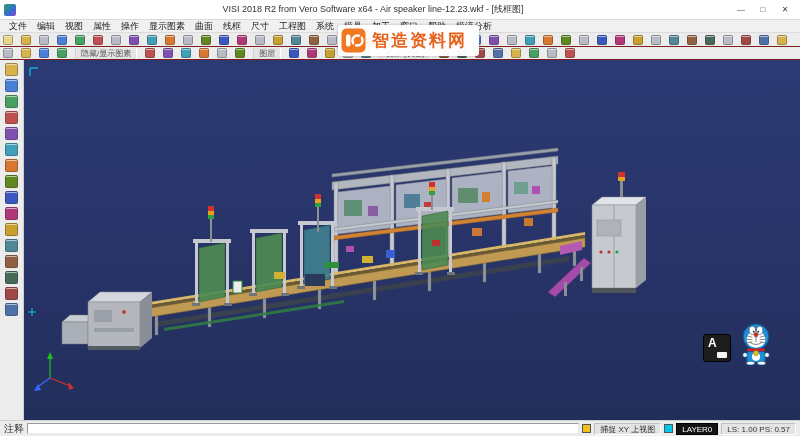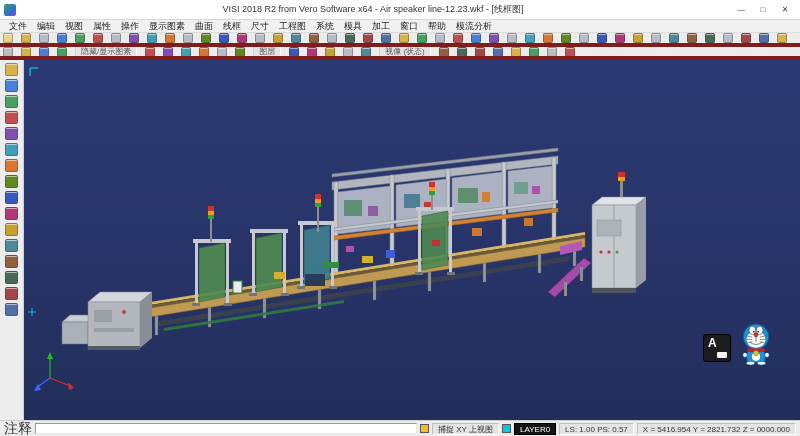--- a/index.html
+++ b/index.html
@@ -16,21 +16,21 @@
   .win-controls{display:flex;flex:0 0 auto;}
   .win-btn{width:22px;height:16px;display:flex;align-items:center;justify-content:center;
            font-size:8px;color:#444;cursor:default;}
 
   
   .menubar{height:13px;background:#f0f0f0;display:flex;align-items:center;
            padding-left:4px;border-bottom:1px solid #dcdcdc;}
   .menu-item{font-size:9px;line-height:13px;padding:0 5px;color:#222;white-space:nowrap;}
 
   
-  .toolbar{display:flex;align-items:center;background:#ececec;border-bottom:4px solid #7f1d1d;
+  .toolbar{display:flex;align-items:center;background:#ececec;border-bottom:1px solid #7f1d1d;
            padding:0 3px;gap:8px;overflow:hidden;}
   .row1{height:14px;}
   .row2{height:13px;}
   .tb-icon{width:10px;height:10px;border-radius:2px;flex:0 0 auto;
            border:1px solid rgba(50,50,50,.35);box-shadow:inset 0 1px 0 rgba(255,255,255,.55);}
   .tb-caption{font-size:8px;color:#555;height:11px;line-height:11px;padding:0 5px;background:#e4e4e4;
               border-left:1px solid #d2d2d2;border-right:1px solid #ffffff;white-space:nowrap;}
 
   
   .main{display:flex;height:360px;}
@@ -51,21 +51,21 @@
   
   .ime-box{position:absolute;right:69px;bottom:58px;width:28px;height:28px;background:#1d1d1d;
            border-radius:3px;border:1px solid #000;z-index:20;}
   .ime-a{position:absolute;top:1px;left:4px;color:#fff;font-size:12px;font-weight:bold;}
   .ime-kbd{position:absolute;right:3px;bottom:3px;width:10px;height:6px;background:#f5f5f5;border-radius:1px;}
   .doraemon{position:absolute;right:23px;bottom:53px;width:42px;height:46px;z-index:20;}
 
   
   .statusbar{height:16px;background:#ececec;border-top:1px solid #cfcfcf;display:flex;
              align-items:center;gap:3px;padding:0 4px;font-size:8px;color:#333;}
-  .s-label{font-size:14px;flex:0 0 auto;}
+  .s-label{font-size:10px;flex:0 0 auto;}
   .s-input{flex:1;height:11px;background:#fff;border:1px solid;
            border-color:#9a9a9a #e8e8e8 #e8e8e8 #9a9a9a;}
   .seg{flex:0 0 auto;height:12px;line-height:11px;padding:0 5px;background:#e4e4e4;white-space:nowrap;
        border:1px solid;border-color:#c0c0c0 #ffffff #ffffff #c0c0c0;}
   .seg.dark{background:#141414;color:#fff;border-color:#000;}
   .swatch{flex:0 0 auto;width:9px;height:9px;border:1px solid #555;}
   .c-cyan{background:#00c8e8;}
   .c-yellow{background:#f0c020;}
 </style>
 </head>
@@ -170,20 +170,29 @@
       <div class="tb-icon" style="background: rgb(144, 96, 64);"></div>
       <div class="tb-icon" style="background: rgb(72, 104, 88);"></div>
       <div class="tb-icon" style="background: rgb(160, 72, 72);"></div>
       <div class="tb-icon" style="background: rgb(80, 112, 168);"></div>
       <div class="tb-icon" style="background: rgb(216, 178, 74);"></div>
       <div class="tb-icon" style="background: rgb(72, 160, 96);"></div>
       <div class="tb-icon" style="background: rgb(184, 188, 196);"></div>
       <div class="tb-icon" style="background: rgb(192, 80, 80);"></div>
     </div>
 
+  <div class="watermark">
+    <svg width="25" height="25" viewBox="0 0 25 25">
+      <rect x="0.5" y="0.5" width="24" height="24" rx="5" fill="#f07820"></rect>
+      <rect x="5" y="6.5" width="4.5" height="12" rx="2" fill="#fff"></rect>
+      <circle cx="16.5" cy="12.5" r="5" fill="none" stroke="#fff" stroke-width="2.4"></circle>
+      <line x1="12" y1="18.5" x2="21" y2="6.5" stroke="#f07820" stroke-width="1.6"></line>
+    </svg>
+    <span class="wm-text">智造资料网</span>
+  </div>
 
   <div class="main">
     <div class="side-toolbar" id="sidetoolbar">
         <div class="side-icon" style="background: rgb(216, 178, 74);"></div>
         <div class="side-icon" style="background: rgb(74, 127, 216);"></div>
         <div class="side-icon" style="background: rgb(72, 160, 96);"></div>
         <div class="side-icon" style="background: rgb(192, 80, 80);"></div>
         <div class="side-icon" style="background: rgb(128, 80, 176);"></div>
         <div class="side-icon" style="background: rgb(64, 160, 184);"></div>
         <div class="side-icon" style="background: rgb(216, 120, 48);"></div>
@@ -393,15 +402,14 @@
   </div>
 
   <div class="statusbar">
     <span class="s-label">注释</span>
     <div class="s-input"></div>
     <div class="swatch c-yellow"></div>
     <div class="seg">捕捉 XY 上视图</div>
     <div class="swatch c-cyan"></div>
     <div class="seg dark">LAYER0</div>
     <div class="seg">LS: 1.00  PS: 0.57</div>
-    <div class="seg">X = 5416.954 Y = 2821.732 Z = 0000.000</div>
   </div>
 </div>
 
 </body></html>

